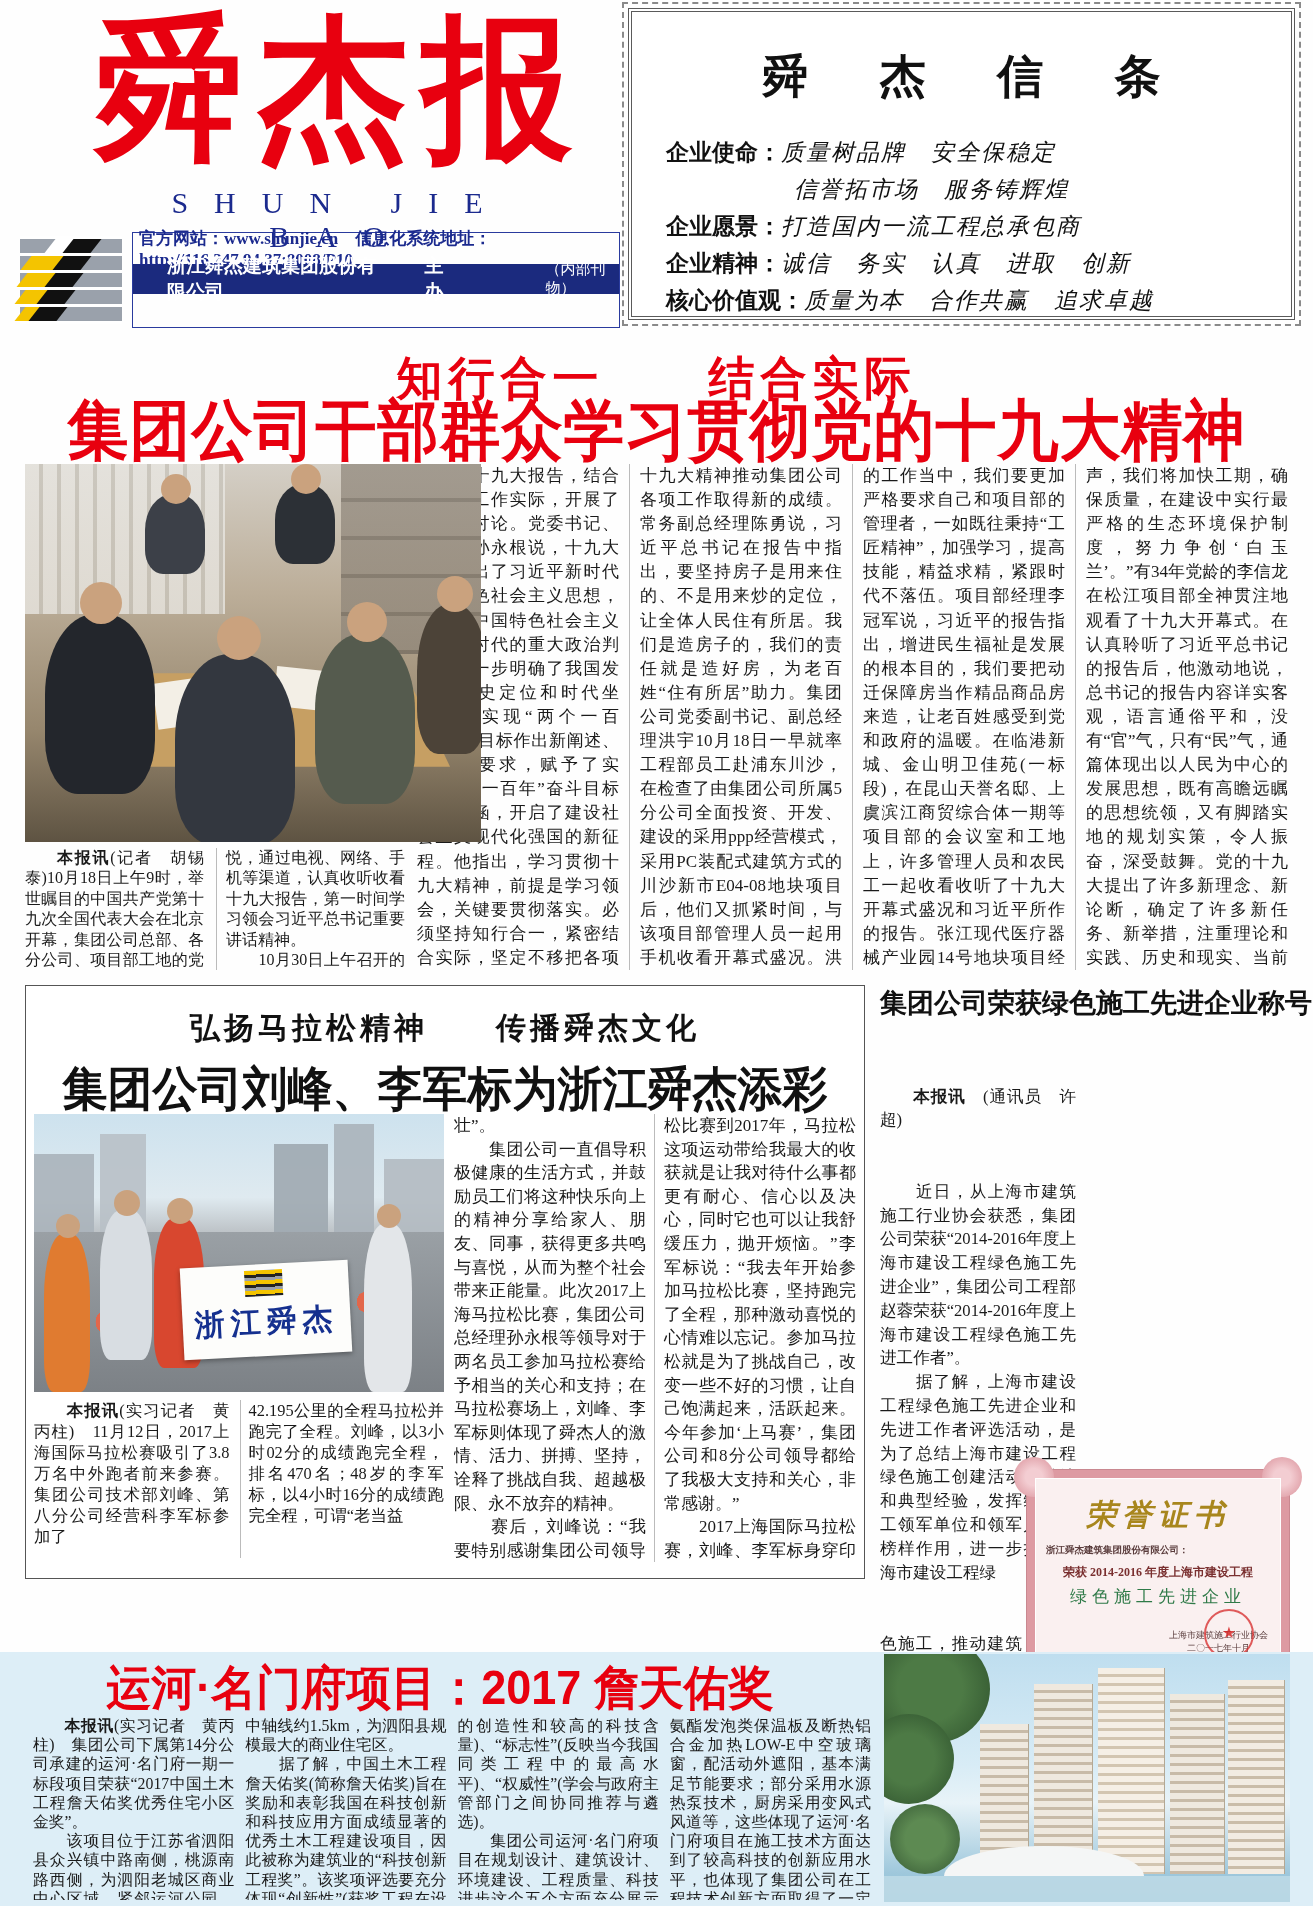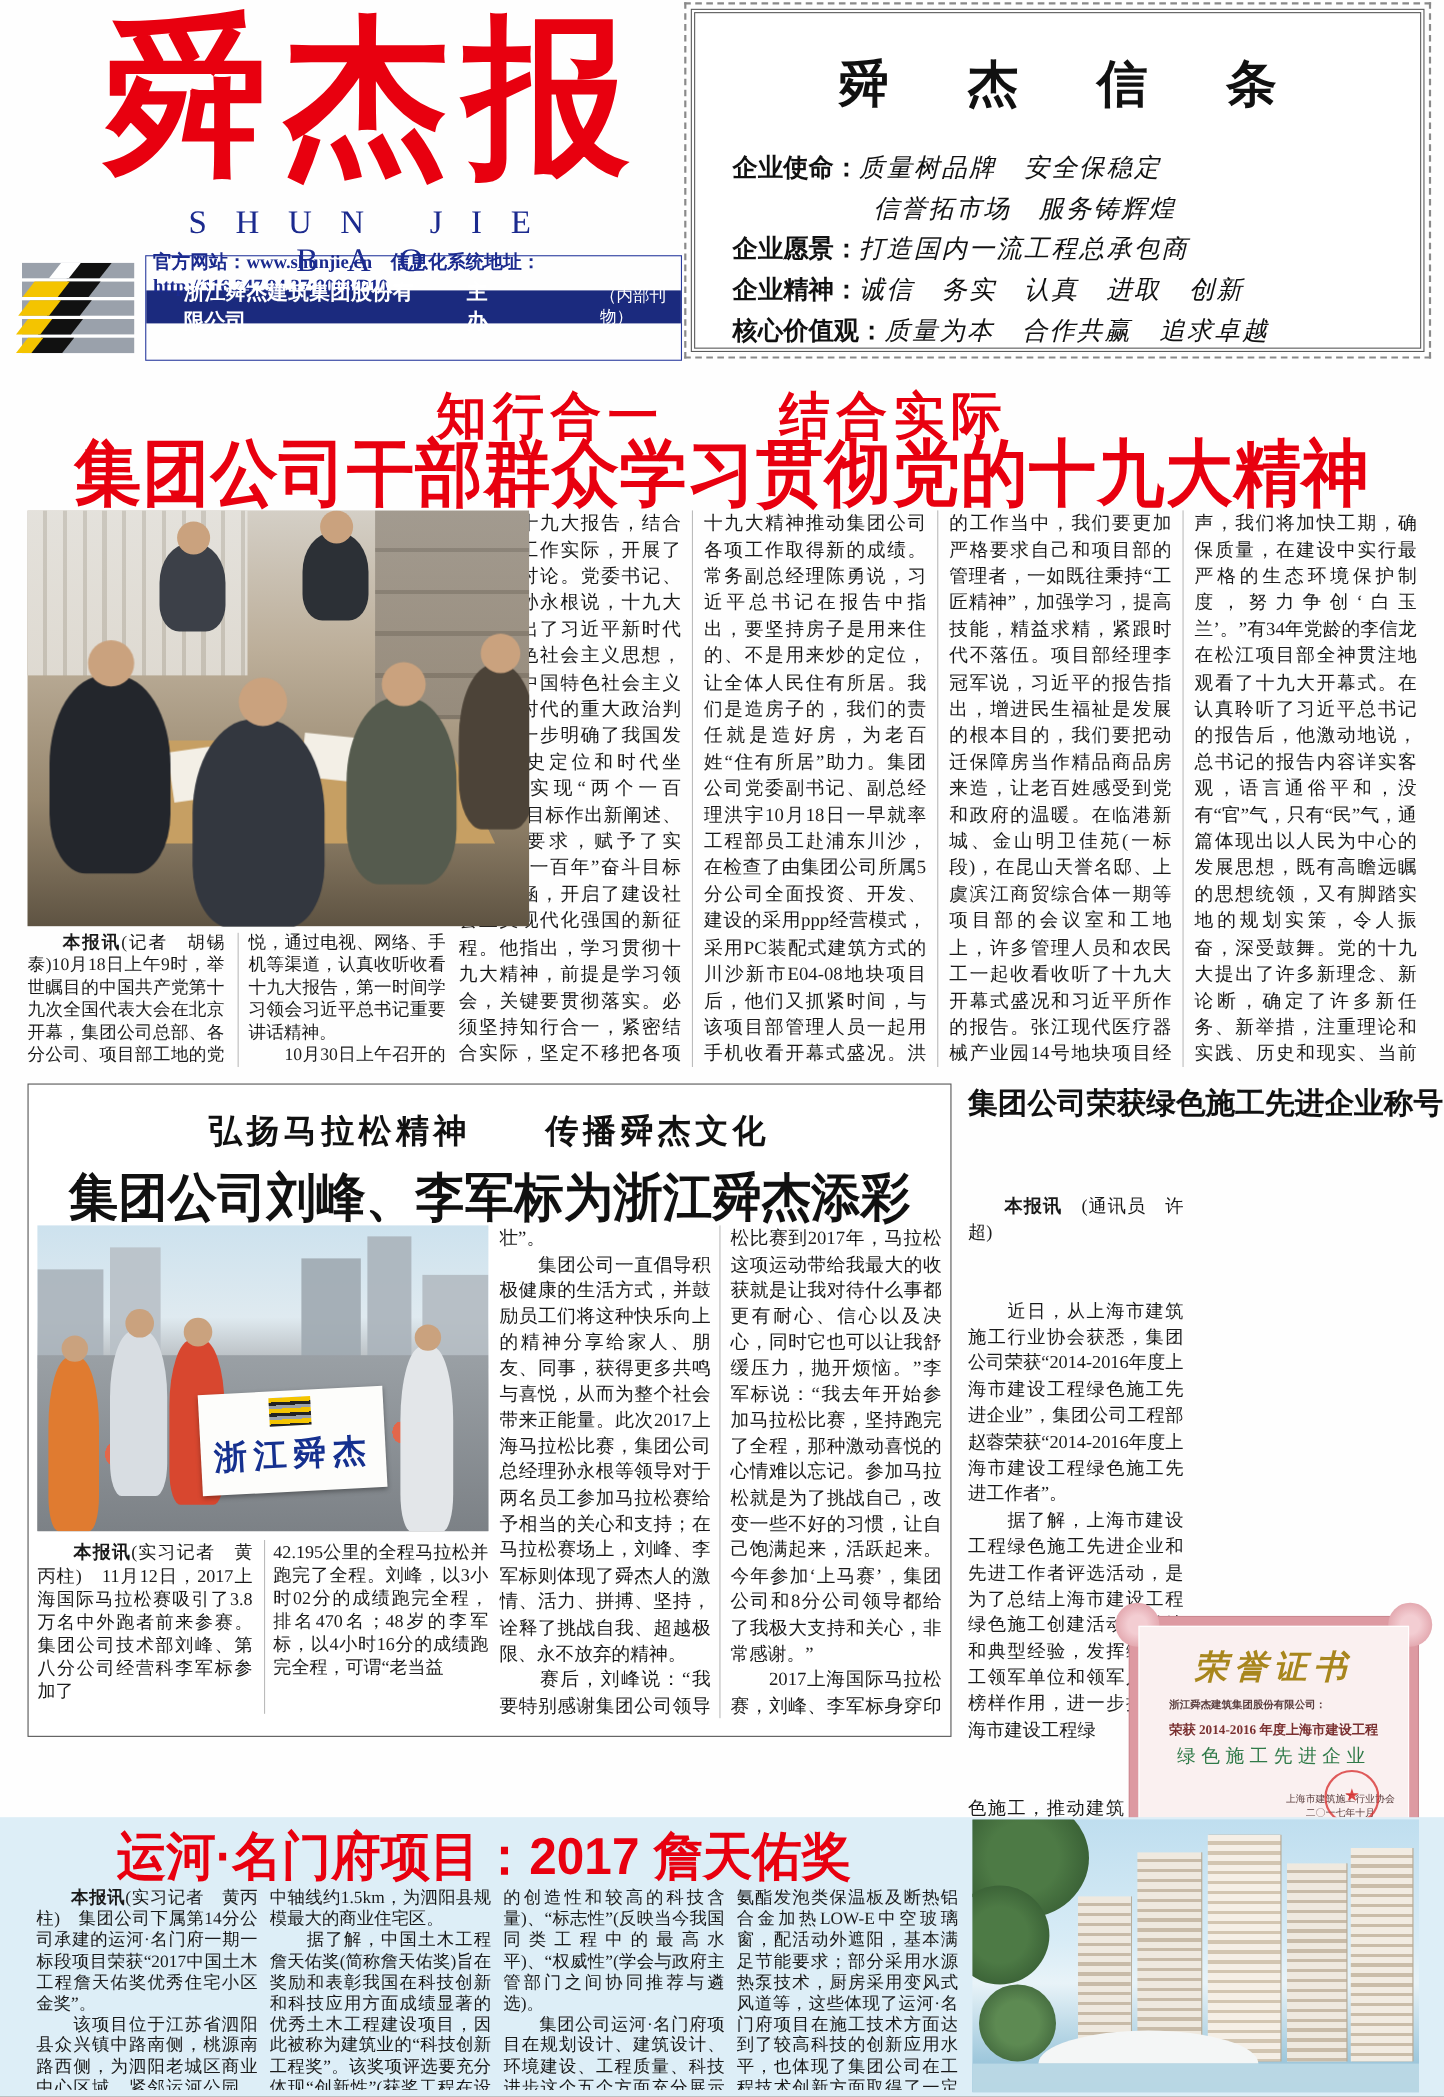--- a/index.html
+++ b/index.html
@@ -108,21 +108,21 @@
   .a3c1{position:absolute;left:0;top:0;width:196px;font-size:16.6px;line-height:23.8px;}
   .a3byline{text-indent:2em;}
   .a3c1b{width:142px;}
   .a3c2{position:absolute;left:214px;top:0;width:196px;font-size:16.6px;line-height:23.8px;}
   .cert{position:absolute;left:146px;top:432px;width:264px;height:214px;background:#dd9aa2;
         padding:9px;box-sizing:border-box;box-shadow:0 0 0 1px #c98890 inset;}
   .cert-inner{position:relative;width:100%;height:100%;background:#faf0f0;
               border:1px solid #fff;box-sizing:border-box;text-align:center;overflow:hidden;}
   .cert-title{margin-top:16px;font-size:30px;font-weight:bold;font-style:italic;color:#a8861d;
               letter-spacing:6px;}
-  .cert-to{margin-top:8px;text-align:left;padding-left:27px;font-size:9.5px;color:#5a3c3c;font-weight:bold;}
+  .cert-to{margin-top:8px;text-align:left;padding-left:10px;font-size:9.5px;color:#5a3c3c;font-weight:bold;}
   .cert-l1{margin-top:7px;font-size:12px;color:#7a3030;font-weight:bold;}
   .cert-l2{margin-top:4px;font-size:17px;color:#2f7a48;font-weight:normal;letter-spacing:5px;}
   .cert-iss{position:absolute;right:12px;bottom:18px;font-size:9px;color:#5a3c3c;text-align:center;}
   .seal{position:absolute;right:26px;bottom:14px;width:46px;height:46px;border:2px solid rgba(214,40,40,.75);
         border-radius:50%;color:rgba(214,40,40,.85);font-size:16px;line-height:44px;text-align:center;}
   .corner{position:absolute;width:40px;height:40px;border-radius:50%;
           background:radial-gradient(circle,#f3cdd2 30%,#e4aab1 70%);}
 
   
   .bottom{position:absolute;left:0;top:1652px;width:1313px;height:254px;background:#ddeef7;}

